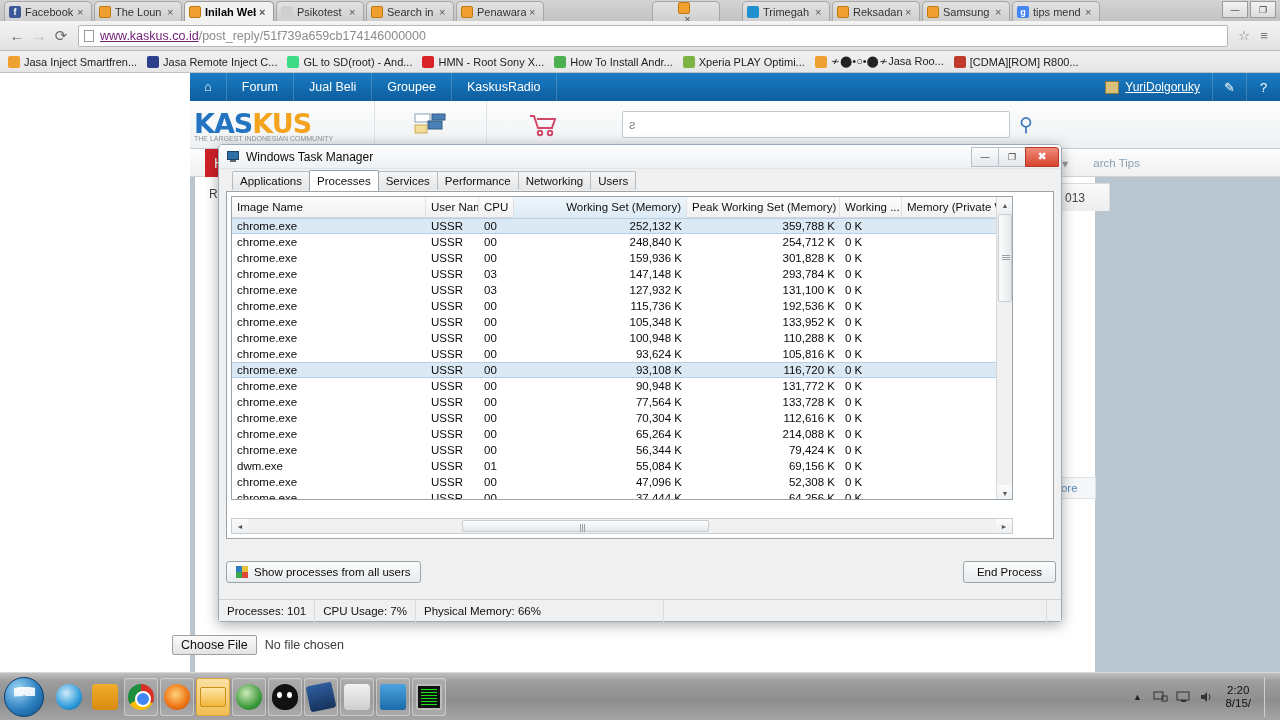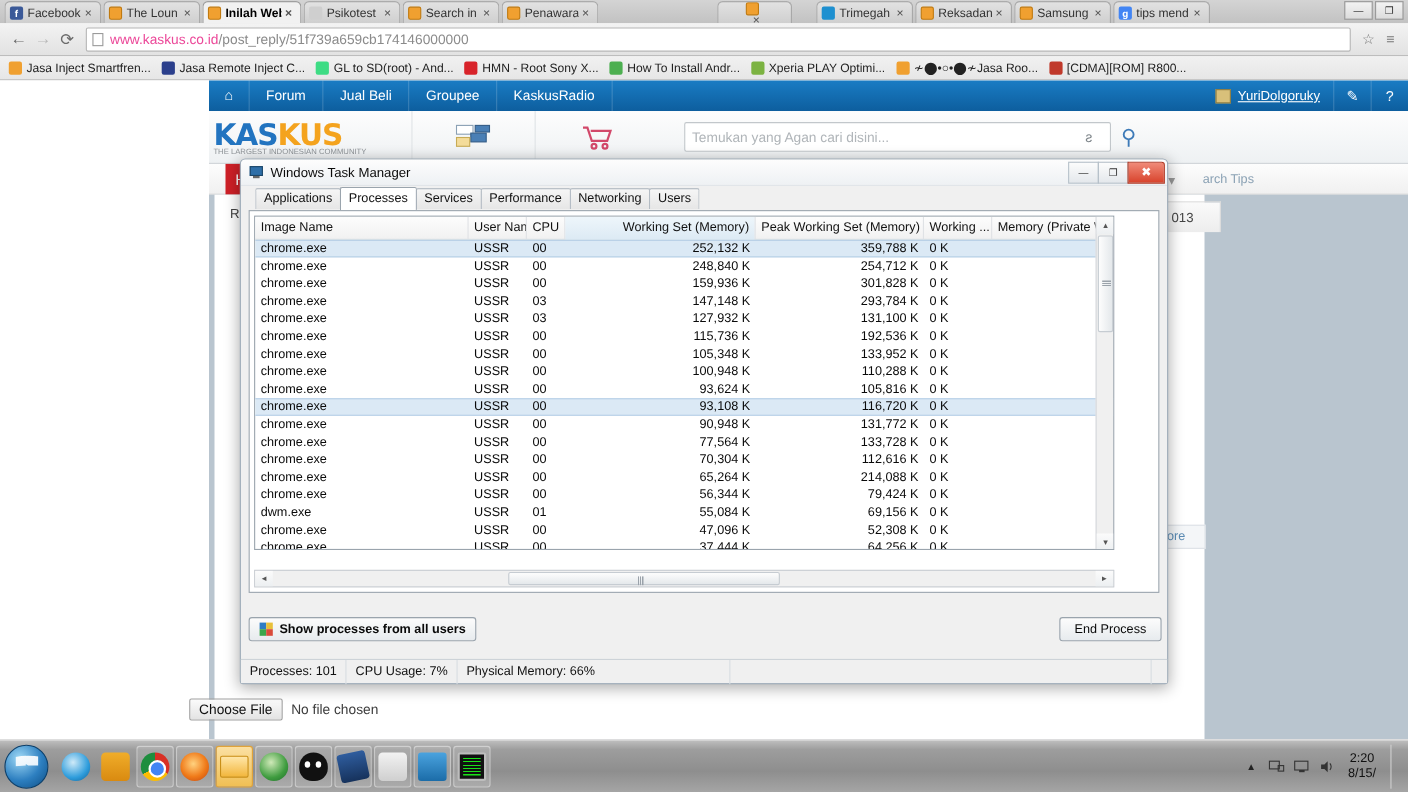--- a/index.html
+++ b/index.html
@@ -60,21 +60,21 @@
   }
   .navbtn { width:22px; height:22px; display:flex; align-items:center; justify-content:center;
             font-size:15px; color:#6b6b6b; }
   .navbtn.disabled { color:#b9b9b9; }
   .omnibox {
     flex:1 1 auto; height:22px; margin:0 6px;
     background:#fff; border:1px solid #b6b6b6; border-radius:2px;
     display:flex; align-items:center; padding:0 5px; font-size:12.5px; overflow:hidden;
   }
   .pageicon { width:10px; height:12px; border:1px solid #9b9b9b; background:#fff; margin-right:6px; flex:0 0 10px;}
-  .url-strong { color:#ec4899; }
+  .url-strong { color:#701a75;text-decoration:underline; }
   .url-dim { color:#8a8a8a; }
   .toolicon { width:20px; height:22px; display:flex; align-items:center; justify-content:center; font-size:13px; color:#777; }
 
   
   .bookmarks {
     position:absolute; left:0; top:51px; width:1280px; height:22px;
     background: linear-gradient(#f1f1f1,#e6e6e6);
     border-bottom:1px solid #c2c2c2;
     display:flex; align-items:center; padding:0 4px; gap:2px; overflow:hidden;
   }
@@ -215,21 +215,21 @@
   .hs-arrow { position:absolute; top:0; width:16px; height:14px; display:flex; align-items:center; justify-content:center;
               font-size:7px; color:#555; background:linear-gradient(#fbfbfb,#eceff1); }
   .hs-thumb { position:absolute; left:230px; top:1px; width:247px; height:12px;
               background:linear-gradient(#fdfdfd,#e4e8eb); border:1px solid #c6ccd2; border-radius:2px; }
   .hs-grip { position:absolute; left:117px; top:3px; width:5px; height:8px;
              background:repeating-linear-gradient(90deg,#9aa2aa 0 1px, transparent 1px 2px); }
 
   .tm-buttons { position:absolute; left:7px; top:412px; width:830px; height:30px; display:flex; align-items:center; }
   .btn-allusers {
     border:1px solid #9aa4ad; background:linear-gradient(#fcfcfc,#e7ebee); border-radius:3px;
-    height:22px; display:flex; align-items:center; padding:0 9px; font-size:11.5px; color:#0a0a0a;font-weight:bold;
+    height:22px; display:flex; align-items:center; padding:0 9px; font-size:11.5px; color:#0a0a0a;
   }
   .shield { width:13px; height:13px; margin-right:5px; position:relative; flex:0 0 13px; }
   .shield .q1{position:absolute;left:0;top:0;width:6px;height:6px;background:#2e7cc4;}
   .shield .q2{position:absolute;left:6px;top:0;width:6px;height:6px;background:#e8c03a;}
   .shield .q3{position:absolute;left:0;top:6px;width:6px;height:6px;background:#3aa64a;}
   .shield .q4{position:absolute;left:6px;top:6px;width:6px;height:6px;background:#d94a3a;}
   .btn-end {
     margin-left:auto; border:1px solid #9aa4ad; background:linear-gradient(#fcfcfc,#e7ebee); border-radius:3px;
     height:22px; width:93px; display:flex; align-items:center; justify-content:center;
     font-size:11.5px; color:#0a0a0a;
@@ -443,21 +443,20 @@
         </div>
         <div class="kas-cell">
           <svg width="34" height="26" viewBox="0 0 34 26">
             <path d="M4 4 h4 l4 12 h14 l3 -9 h-18" fill="none" stroke="#d2486a" stroke-width="2"></path>
             <circle cx="14" cy="21" r="2.2" fill="none" stroke="#d2486a" stroke-width="2"></circle>
             <circle cx="24" cy="21" r="2.2" fill="none" stroke="#d2486a" stroke-width="2"></circle>
           </svg>
         </div>
         <div class="kas-searchwrap">
           <div class="kas-search">
-            <span class="ph">Temukan yang Agan cari disini...</span>
             <span style="color:#7d8489;font-size:13px;margin-right:10px;">ƨ</span>
           </div>
           <span style="color:#3d7ab8;font-size:19px;margin-left:9px;">⚲</span>
         </div>
       </div>
 
       <div class="kas-redbar">
         <div class="redbtn">H</div>
         <div class="kas-rightlinks">arch Tips</div>
       </div>

